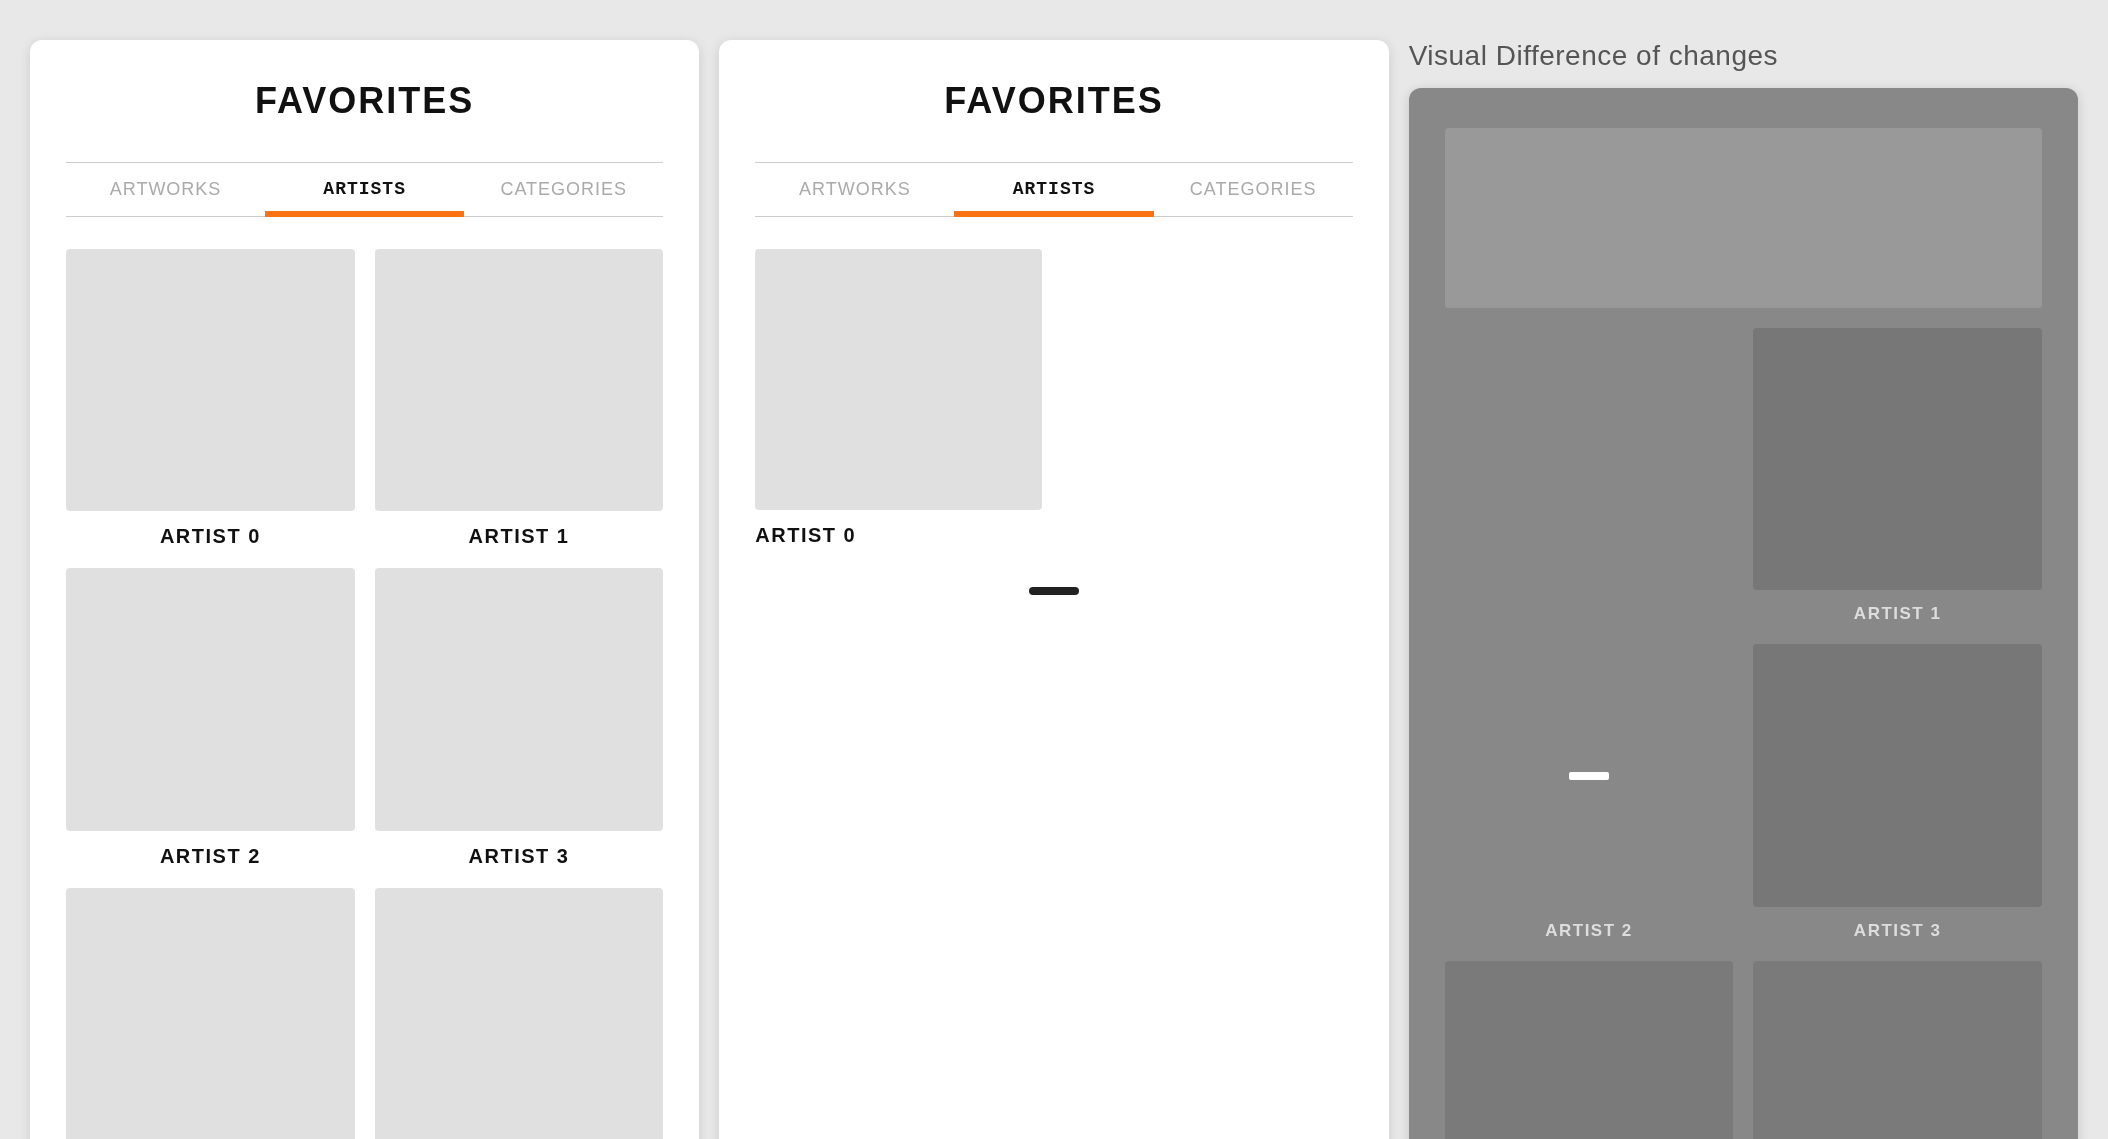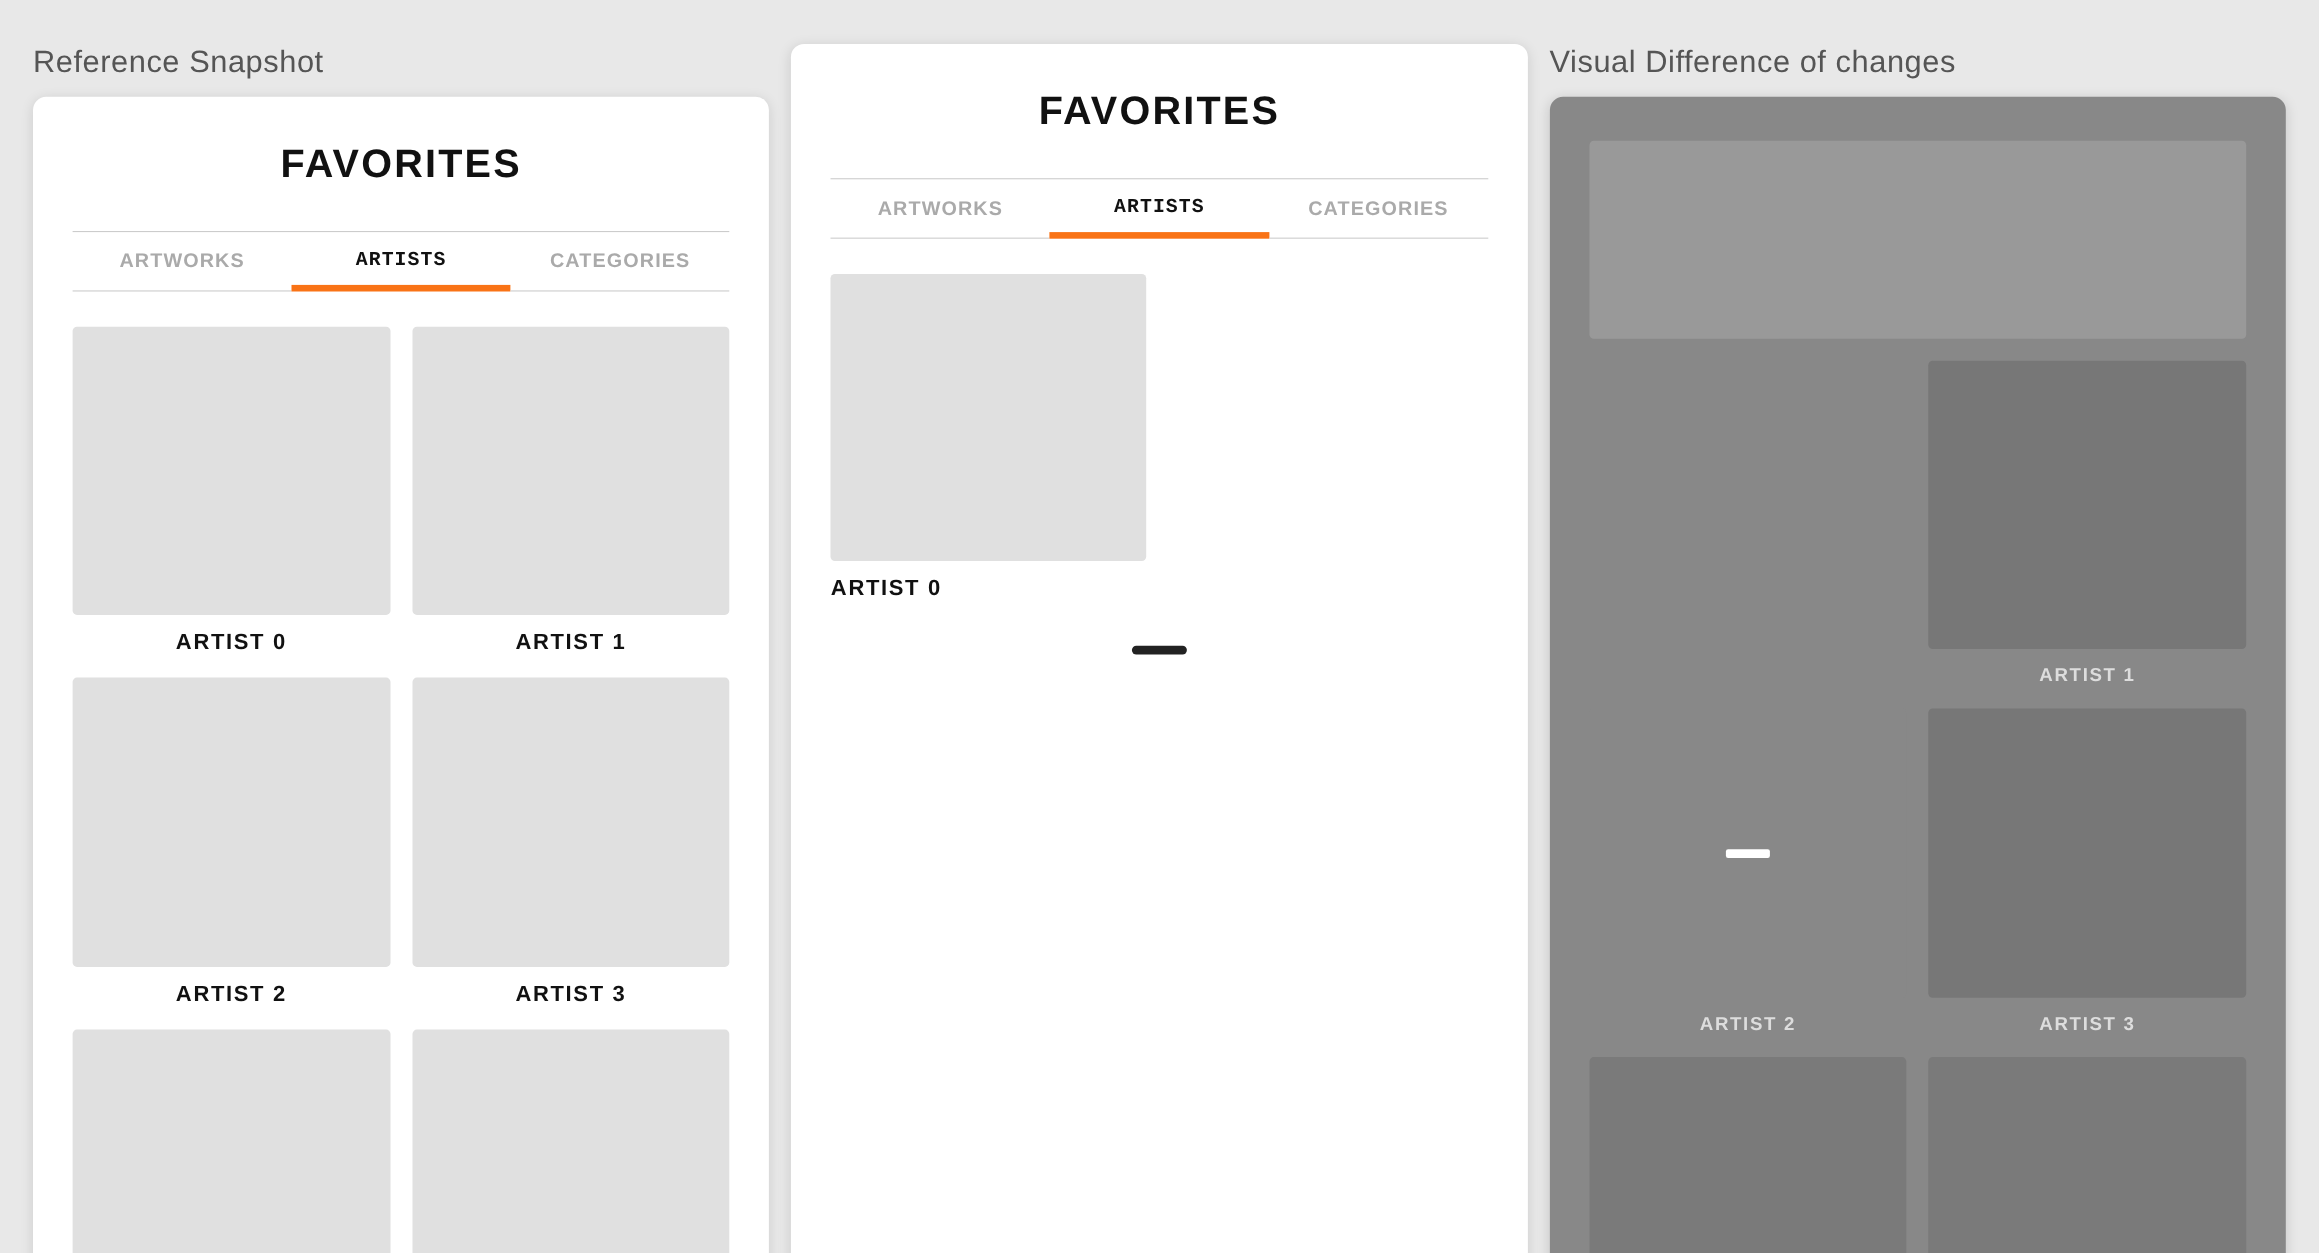--- a/index.html
+++ b/index.html
@@ -83,21 +83,20 @@
 
     .tab-item.active {
       font-weight: 800;
       color: #111;
       border-bottom: 6px solid #f97316;
       font-family: Liberation Mono, monospace;
     }
 
     .tab-item:not(.active) {
       border-bottom: 1px solid #ccc;
-      font-weight: bold;
     }
 
     .artists-grid {
       display: grid;
       grid-template-columns: 1fr 1fr;
       gap: 20px 20px;
     }
 
     .artist-cell {
       display: flex;
@@ -219,21 +218,20 @@
       border-radius: 4px;
       margin: 20px auto;
     }
   </style>
 </head>
 <body>
 
 <div class="panels-row">
 
   <div class="panel-section">
-    <div class="panel-title">Reference Snapshot</div>
     <div class="phone-frame">
       <div class="phone-inner">
         <div class="favorites-title">FAVORITES</div>
         <div class="tab-bar">
           <div class="tab-item">ARTWORKS</div>
           <div class="tab-item active">ARTISTS</div>
           <div class="tab-item">CATEGORIES</div>
         </div>
         <div class="artists-grid">
           <div class="artist-cell">

